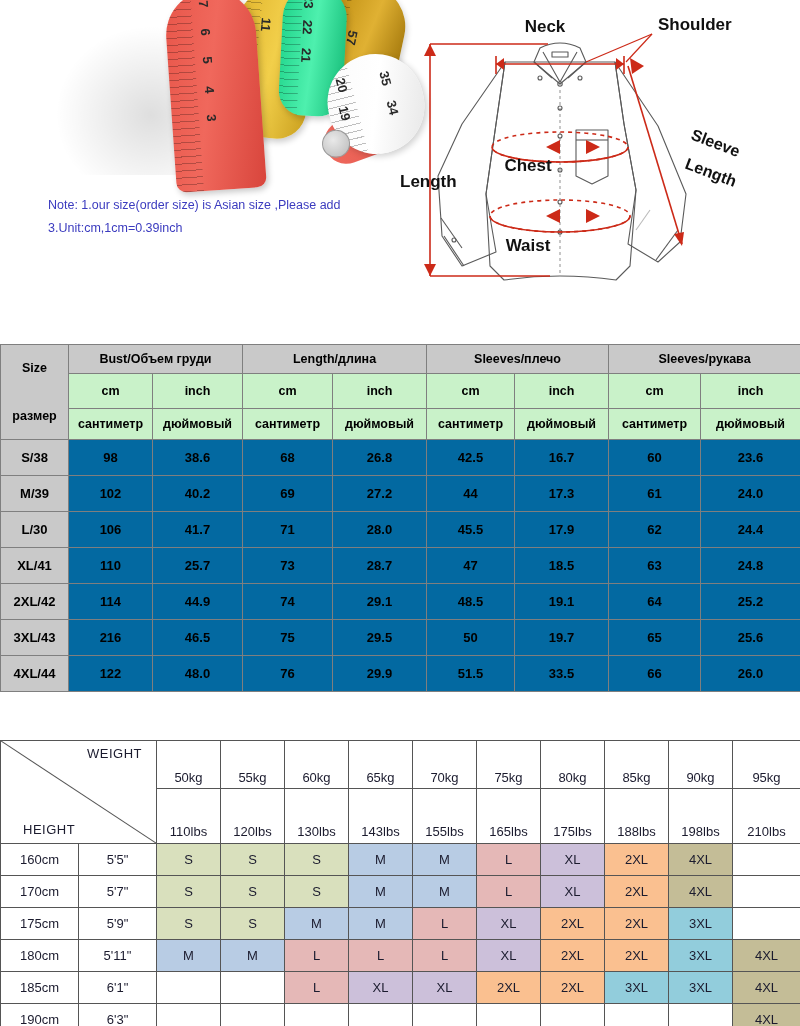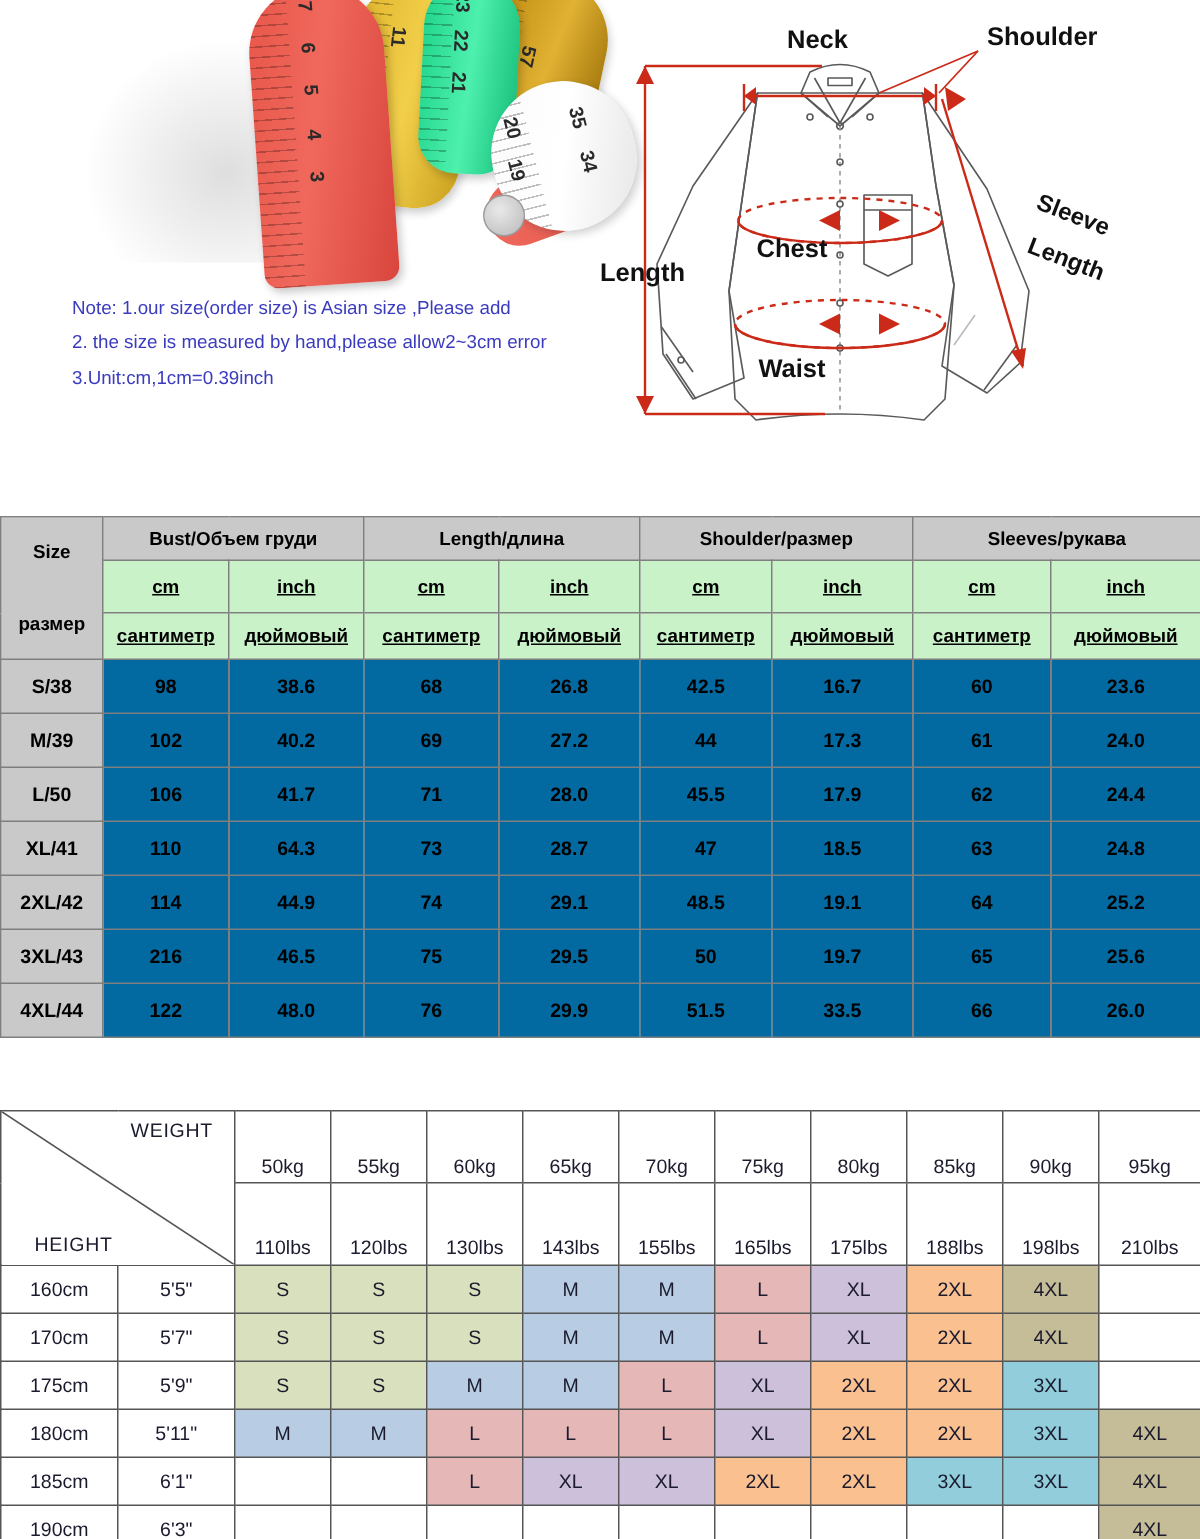--- a/index.html
+++ b/index.html
@@ -29,21 +29,21 @@
   #note div{white-space:nowrap;}
 
   
   #shirt{position:absolute;left:400px;top:4px;width:400px;height:300px;}
 
   
   #size-table{position:absolute;left:0;top:344px;width:800px;border-collapse:collapse;table-layout:fixed;}
   #size-table td,#size-table th{border:1px solid #7f7f7f;text-align:center;vertical-align:middle;
       font-size:12.5px;font-weight:700;color:#000;padding:0;}
   .hdr-gray{background:#c9c9c9;}
-  .hdr-green{background:#c9f2c9;text-decoration:underline;}
+  .hdr-green{background:#c9f2c9;}
   .hdr-grouptxt{font-size:14px;}
   .hdr-unit{font-size:13px;}
   .hdr-ru{font-size:11.5px;}
   #size-table td.sizecell{background:#c9c9c9;font-size:13px;}
   #size-table td.valcell{background:#0369a1;font-size:13px;}
 
   
   #wh-table{position:absolute;left:0;top:740px;width:800px;border-collapse:collapse;table-layout:fixed;}
   #wh-table td{border:1px solid #555;text-align:center;vertical-align:middle;
       font-size:13px;color:#1b1b2e;padding:0;font-family:"Liberation Sans",sans-serif;}
@@ -95,21 +95,20 @@
       <div class="tape-num" style="left:36px;top:34px;">6</div>
       <div class="tape-num" style="left:36px;top:62px;">5</div>
       <div class="tape-num" style="left:36px;top:92px;">4</div>
       <div class="tape-num" style="left:36px;top:120px;">3</div>
       <div class="tape-clip"></div>
     </div>
   </div>
 
   <div id="note">
     <div>Note: 1.our size(order size) is Asian size ,Please add</div>
-    <div>2. the size is measured by hand,please allow2~3cm error</div>
     <div>3.Unit:cm,1cm=0.39inch</div>
   </div>
 
   <svg id="shirt" viewBox="0 0 400 300">
     <g fill="none" stroke="#5a5a5a" stroke-width="1.1" stroke-linejoin="round">
 
       <path d="M105,58 L62,120 L38,172 L42,232 L62,262 L96,248 L86,190 L96,120 Z"></path>
       <path d="M44,232 L64,262"></path>
       <path d="M41,214 L62,244"></path>
       <circle cx="54" cy="236" r="2"></circle>
@@ -200,21 +199,21 @@
   </colgroup>
   <tbody id="size-tbody">
       <tr>
         <td class="hdr-gray" rowspan="3" style="height:28px">
           <div>Size</div>
           <div style="height:34px"></div>
           <div>размер</div>
         </td>
         <td class="hdr-gray hdr-grouptxt" colspan="2" style="height:28px">Bust/Объем груди</td>
         <td class="hdr-gray hdr-grouptxt" colspan="2" style="height:28px">Length/длина</td>
-        <td class="hdr-gray hdr-grouptxt" colspan="2" style="height:28px">Shoulder/размер</td>
+        <td class="hdr-gray hdr-grouptxt" colspan="2" style="height:28px">Sleeves/плечо</td>
         <td class="hdr-gray hdr-grouptxt" colspan="2" style="height:28px">Sleeves/рукава</td>
       </tr>
       <tr>
         <td class="hdr-green hdr-unit" style="height:34px">cm</td>
         <td class="hdr-green hdr-unit" style="height:34px">inch</td>
         <td class="hdr-green hdr-unit" style="height:34px">cm</td>
         <td class="hdr-green hdr-unit" style="height:34px">inch</td>
         <td class="hdr-green hdr-unit" style="height:34px">cm</td>
         <td class="hdr-green hdr-unit" style="height:34px">inch</td>
         <td class="hdr-green hdr-unit" style="height:34px">cm</td>
@@ -246,34 +245,34 @@
         <td class="valcell">102</td>
         <td class="valcell">40.2</td>
         <td class="valcell">69</td>
         <td class="valcell">27.2</td>
         <td class="valcell">44</td>
         <td class="valcell">17.3</td>
         <td class="valcell">61</td>
         <td class="valcell">24.0</td>
       </tr>
       <tr>
-        <td class="sizecell" style="height:35px">L/50</td>
+        <td class="sizecell" style="height:35px">L/30</td>
         <td class="valcell">106</td>
         <td class="valcell">41.7</td>
         <td class="valcell">71</td>
         <td class="valcell">28.0</td>
         <td class="valcell">45.5</td>
         <td class="valcell">17.9</td>
         <td class="valcell">62</td>
         <td class="valcell">24.4</td>
       </tr>
       <tr>
         <td class="sizecell" style="height:35px">XL/41</td>
         <td class="valcell">110</td>
-        <td class="valcell">64.3</td>
+        <td class="valcell">25.7</td>
         <td class="valcell">73</td>
         <td class="valcell">28.7</td>
         <td class="valcell">47</td>
         <td class="valcell">18.5</td>
         <td class="valcell">63</td>
         <td class="valcell">24.8</td>
       </tr>
       <tr>
         <td class="sizecell" style="height:35px">2XL/42</td>
         <td class="valcell">114</td>

